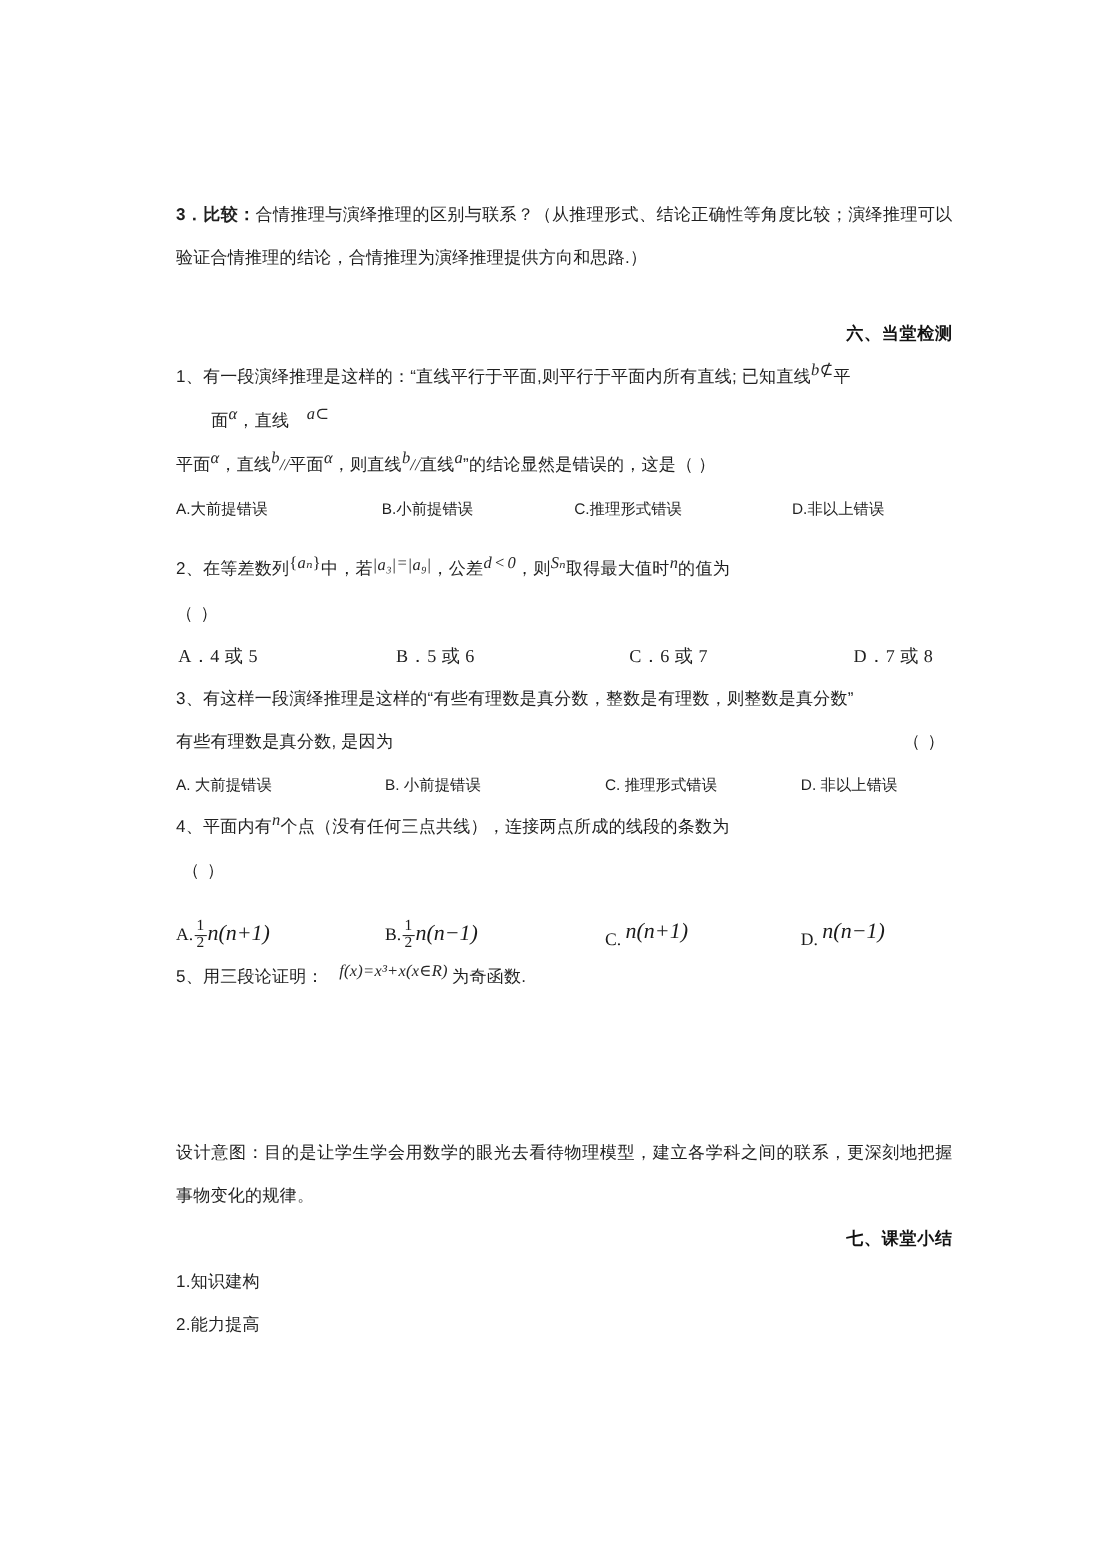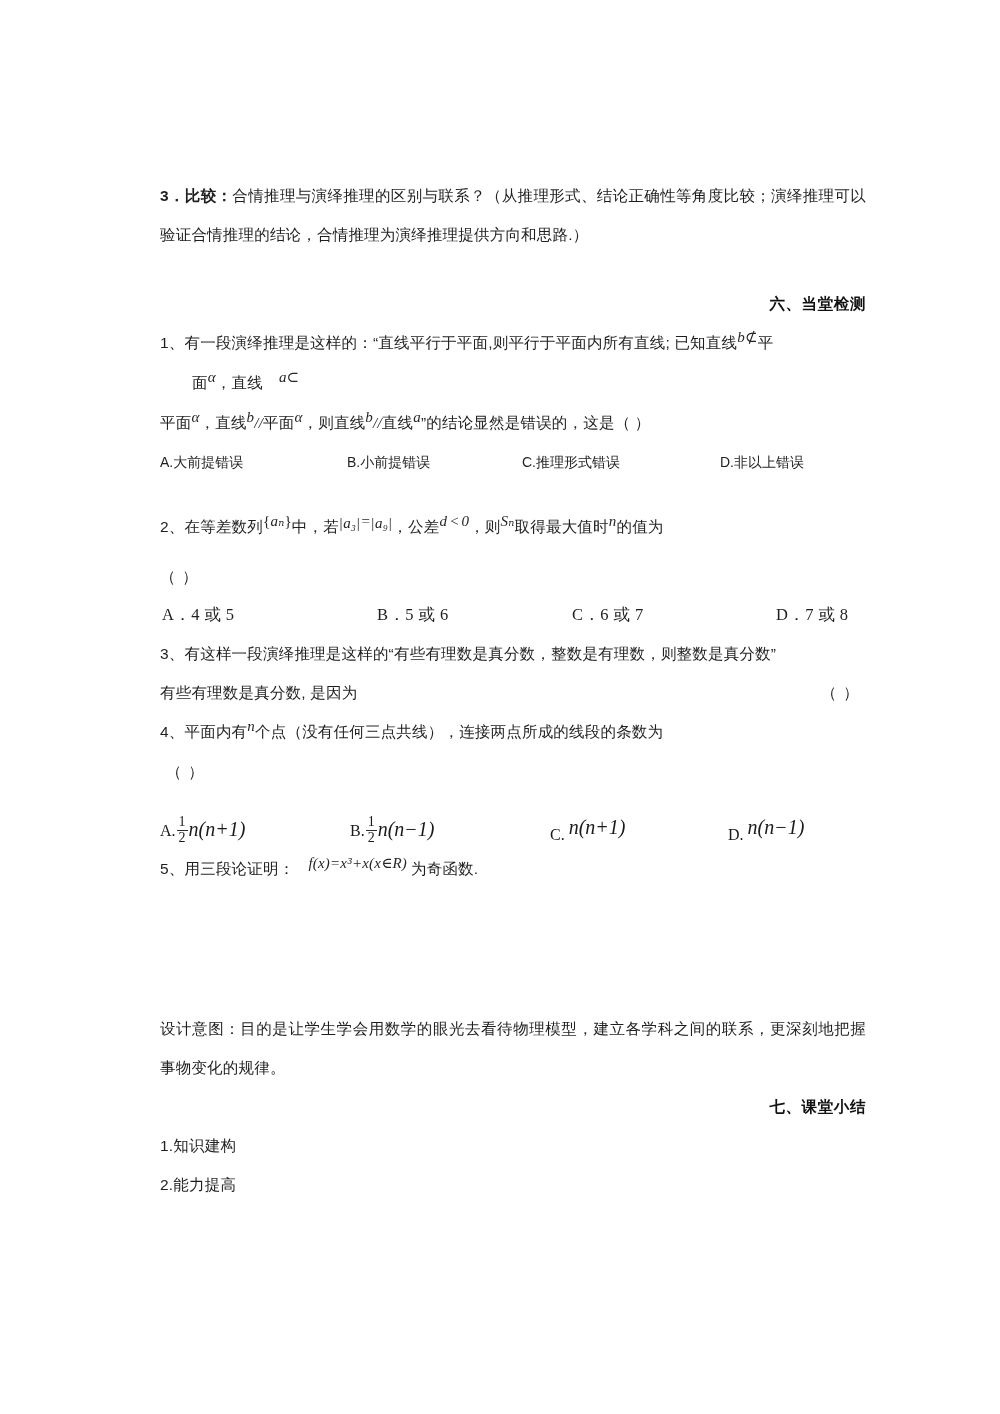--- a/index.html
+++ b/index.html
@@ -68,21 +68,21 @@
   .options.serif {
     font-family: "Liberation Serif", "DejaVu Serif", serif;
     font-size: 16.5px;
     letter-spacing: 0.4px;
   }
   .o-a { left: 0px; }
   .o-b { left: 187px; }
   .o-c { left: 362px; text-align: right; }
   .o-d { left: 560px; }
   .o2-a { left: 2px; }
-  .o2-b { left: 200px; margin-left: 17px; }
+  .o2-b { left: 200px; }
   .o2-c { left: 412px; }
   .o2-d { left: 616px; }
   .o3-a { left: 0px; }
   .o3-b { left: 190px; }
   .o3-c { left: 390px; }
   .o3-d { left: 568px; }
 
   
   .math {
     font-family: "Liberation Serif", "DejaVu Serif", serif;
@@ -188,38 +188,44 @@
 
     <div class="options">
       <span class="opt o-a">A.大前提错误</span>
       <span class="opt o-b">B.小前提错误</span>
       <span class="opt o-c">C.推理形式错误</span>
       <span class="opt o-d">D.非以上错误</span>
     </div>
 
     <div class="spacer-sm"></div>
 
-    <div class="para" style="line-height:60px;">
+    <div class="para" style="line-height:42px;">
       <span>2、在等差数列</span><span class="math braces">aₙ</span><span>中，若</span><span class="math absbar">a₃</span><span class="math upright raise">=</span><span class="math absbar">a₉</span><span>，公差</span><span class="math raise">d</span><span class="math upright raise" style="padding:0 2px;">&lt;</span><span class="math upright raise">0</span><span>，则</span><span class="math raise">Sₙ</span><span>取得最大值时</span><span class="math raise">n</span><span>的值为</span>
     </div>
     <div class="para paren-gap">（   ）</div>
 
     <div class="options serif">
       <span class="opt o2-a">A．4 或 5</span>
       <span class="opt o2-b">B．5 或 6</span>
       <span class="opt o2-c">C．6 或 7</span>
       <span class="opt o2-d">D．7 或 8</span>
     </div>
 
     <div class="para">3、有这样一段演绎推理是这样的“有些有理数是真分数，整数是有理数，则整数是真分数”</div>
     <div class="para q-line">
       <span>有些有理数是真分数, 是因为</span>
       <span class="right-paren paren-gap">（    ）</span>
     </div>
 
+    <div class="options">
+      <span class="opt o3-a">A. 大前提错误</span>
+      <span class="opt o3-b">B. 小前提错误</span>
+      <span class="opt o3-c">C. 推理形式错误</span>
+      <span class="opt o3-d">D. 非以上错误</span>
+    </div>
 
     <div class="para">
       <span>4、平面内有</span><span class="math raise">n</span><span>个点（没有任何三点共线），连接两点所成的线段的条数为</span>
     </div>
     <div class="para paren-gap" style="padding-left:6px;">（    ）</div>
 
     <div class="q4row">
       <span class="opt" style="left:0px;">
         <span class="opt-label-serif">A.</span><span class="frac"><span class="num">1</span><span class="den">2</span></span><span class="opt-math" style="font-style:italic;">n(n+1)</span>
       </span>

